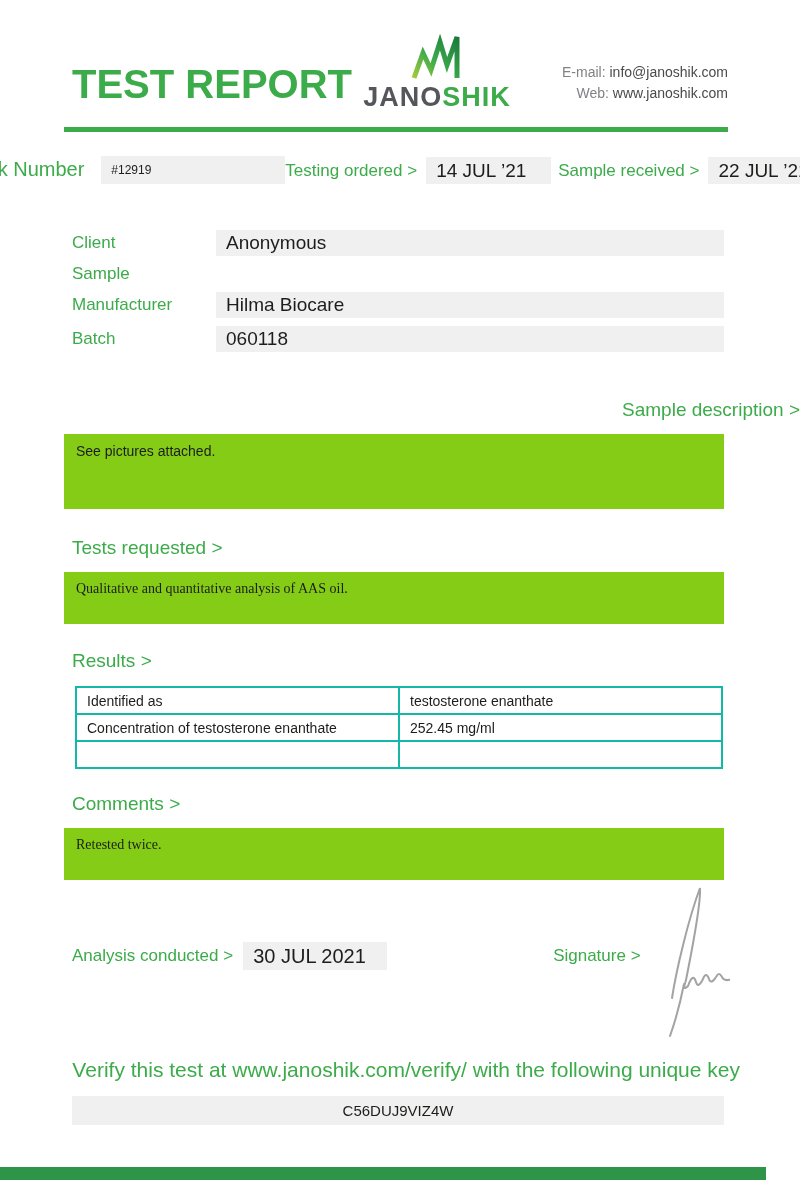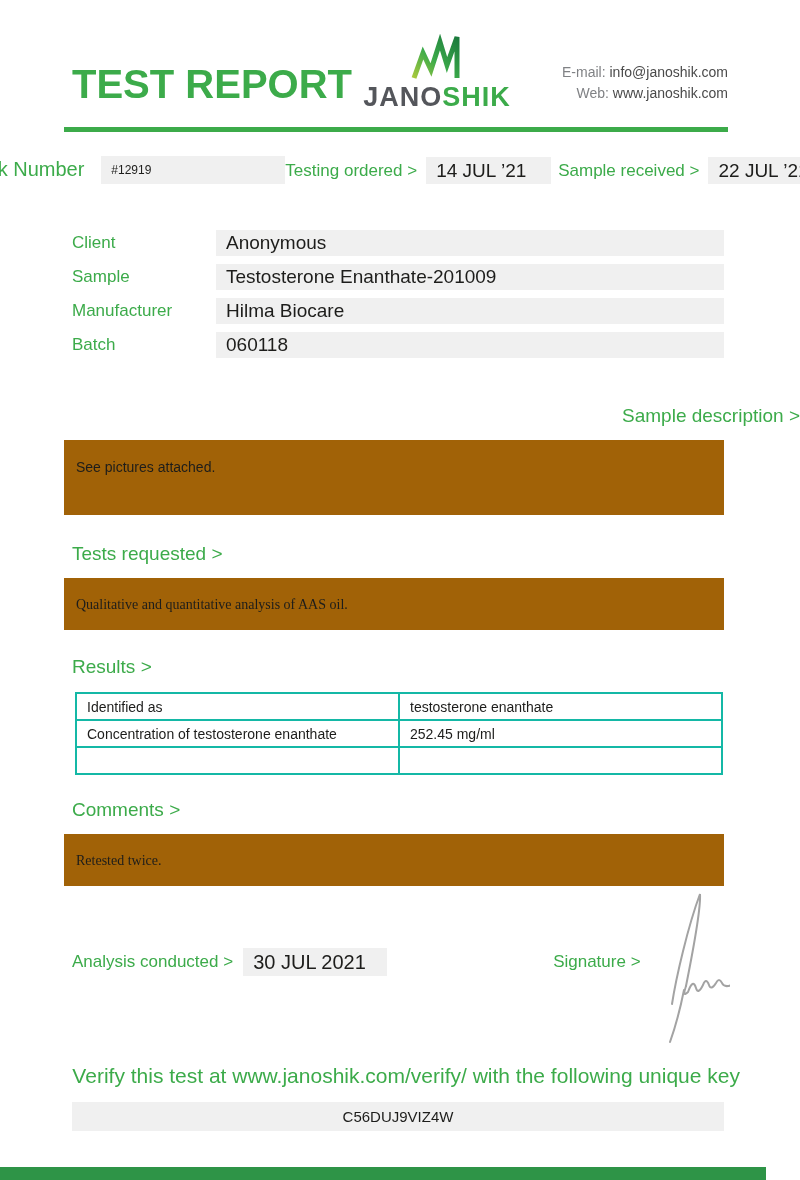--- a/index.html
+++ b/index.html
@@ -60,23 +60,23 @@
   .info-section { margin:46px 76px 0 72px; }
   .info-row { display:flex; align-items:center; margin-bottom:8px; }
   .info-row .green-label { width:144px; font-size:17px; }
   .info-box { flex:1; font-size:19px; line-height:26px; }
 
   
   .section-heading {
     color:#3cab4a; font-size:19px; margin:0 0 0 72px;
   }
   .gray-box {
-    background:#a16207; margin:13px 76px 0 64px;
+    background:#84cc16; margin:13px 76px 0 64px;
     font-size:14px; color:#1d1d1b;
-    padding:19px 12px;
+    padding:9px 12px;
   }
   .box-tall { height:75px; }
   .box-mid { height:52px;font-family:Liberation Serif, serif; }
 
   
   .results-table {
     margin:14px 77px 0 75px;
     border-collapse:collapse; width:648px;
     table-layout:fixed;
   }
@@ -174,21 +174,20 @@
     </div>
   </div>
 
   <div class="info-section">
     <div class="info-row">
       <span class="green-label">Client</span>
       <span class="value-box info-box">Anonymous</span>
     </div>
     <div class="info-row">
       <span class="green-label">Sample</span>
-      <span class="value-box info-box">Testosterone Enanthate-201009</span>
     </div>
     <div class="info-row">
       <span class="green-label">Manufacturer</span>
       <span class="value-box info-box">Hilma Biocare</span>
     </div>
     <div class="info-row">
       <span class="green-label">Batch</span>
       <span class="value-box info-box">060118</span>
     </div>
   </div>

